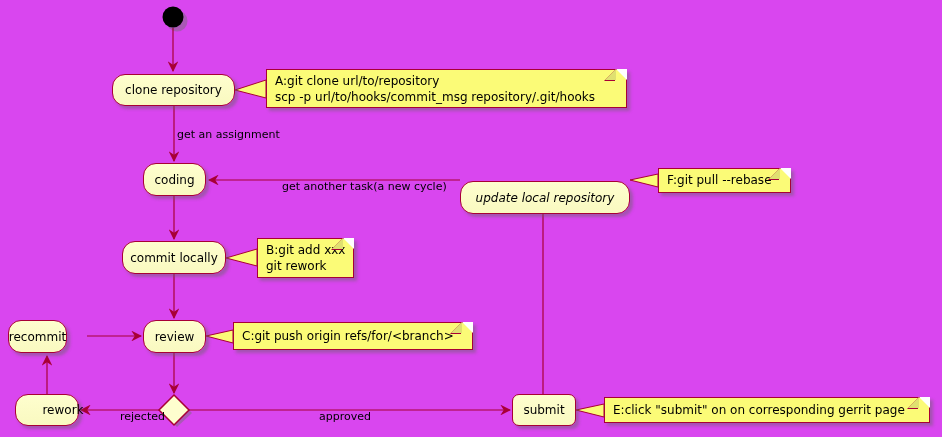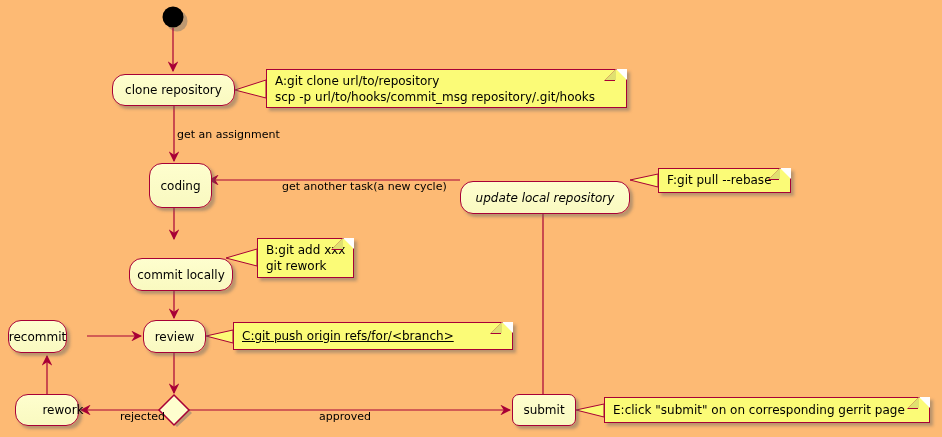--- a/index.html
+++ b/index.html
@@ -1,19 +1,19 @@
 <!DOCTYPE html>
 <html><head>
 <meta charset="utf-8">
 <style>
   html, body { margin: 0; padding: 0; background: #ffffff; }
   #canvas {
     position: relative;
     width: 942px; height: 437px;
-    background: #fdba74;
+    background: #d946ef;
     font-family: "DejaVu Sans", "Liberation Sans", sans-serif;
     color: #000000;
     overflow: hidden;
   }
   #edges-layer {
     position: absolute; left: 0; top: 0;
     width: 942px; height: 437px;
   }
   .activity {
     position: absolute;
@@ -94,25 +94,25 @@
     <polygon points="576,410 604,404 604,417" fill="#fbfb77" stroke="#a80036" stroke-width="1"></polygon>
     <polygon points="630,180 658,174 658,187" fill="#fbfb77" stroke="#a80036" stroke-width="1"></polygon>
 
     <polygon points="174,395 189,410 174,425 159,410" fill="#fefece" stroke="#a80036" stroke-width="1.5"></polygon>
   </svg>
 
   <div class="activity" style="left:112px; top:74px; width:123px; height:32px;">
     <span>clone repository</span>
   </div>
 
-  <div class="activity" style="left:149px; top:163px; width:63px; height:45px;">
+  <div class="activity" style="left:143px; top:163px; width:63px; height:33px;">
     <span>coding</span>
   </div>
 
-  <div class="activity" style="left:129px; top:241px; width:104px; height:33px;margin-top:17px;">
+  <div class="activity" style="left:122px; top:241px; width:104px; height:33px;">
     <span>commit locally</span>
   </div>
 
   <div class="activity" style="left:143px; top:320px; width:63px; height:33px;text-align:right;">
     <span>review</span>
   </div>
 
   <div class="activity" style="left:8px; top:320px; width:59px; height:33px;">
     <span>recommit</span>
   </div>
@@ -132,21 +132,21 @@
   <div class="note" style="left:266px; top:69px; width:361px; height:39px;">
     <div>A:git clone url/to/repository</div>
     <div>scp -p url/to/hooks/commit_msg repository/.git/hooks</div>
   </div>
 
   <div class="note" style="left:257px; top:238px; width:97px; height:40px;">
     <div>B:git add xxx</div>
     <div>git rework</div>
   </div>
 
-  <div class="note" style="left:233px; top:322px; width:280px; height:28px; padding-top:5px;text-decoration:underline;">
+  <div class="note" style="left:233px; top:322px; width:240px; height:28px; padding-top:5px;">
     <div>C:git push origin refs/for/&lt;branch&gt;</div>
   </div>
 
   <div class="note" style="left:604px; top:397px; width:326px; height:26px; padding-top:4px;">
     <div>E:click "submit" on on corresponding gerrit page</div>
   </div>
 
   <div class="note" style="left:658px; top:168px; width:133px; height:25px; padding-top:3px;">
     <div>F:git pull --rebase</div>
   </div>

